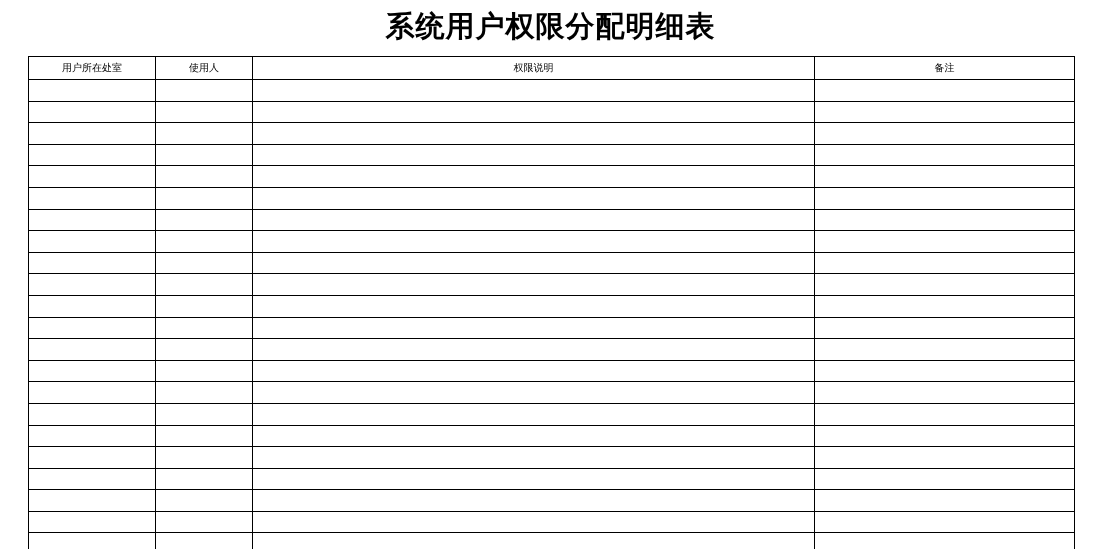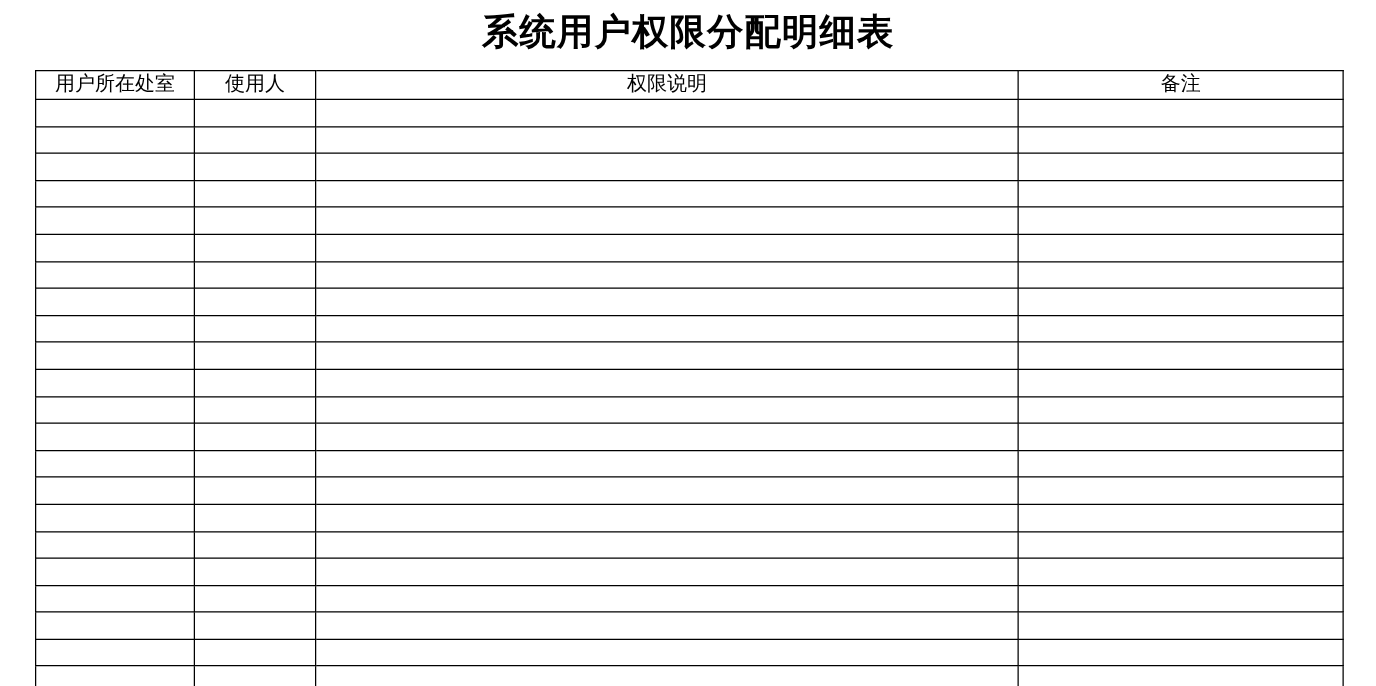--- a/index.html
+++ b/index.html
@@ -59,21 +59,21 @@
     text-align: center;
     vertical-align: middle;
     height: 20px;
     line-height: 20px;
     overflow: hidden;
     white-space: nowrap;
   }
   table.perm-table thead th {
     height: 22px;
     line-height: 22px;
-    font-size: 16px;
+    font-size: 10px;
   }
   table.perm-table tbody td {
     height: 20.6px;
   }
 </style>
 </head>
 <body>
 
 <div class="page">
 

